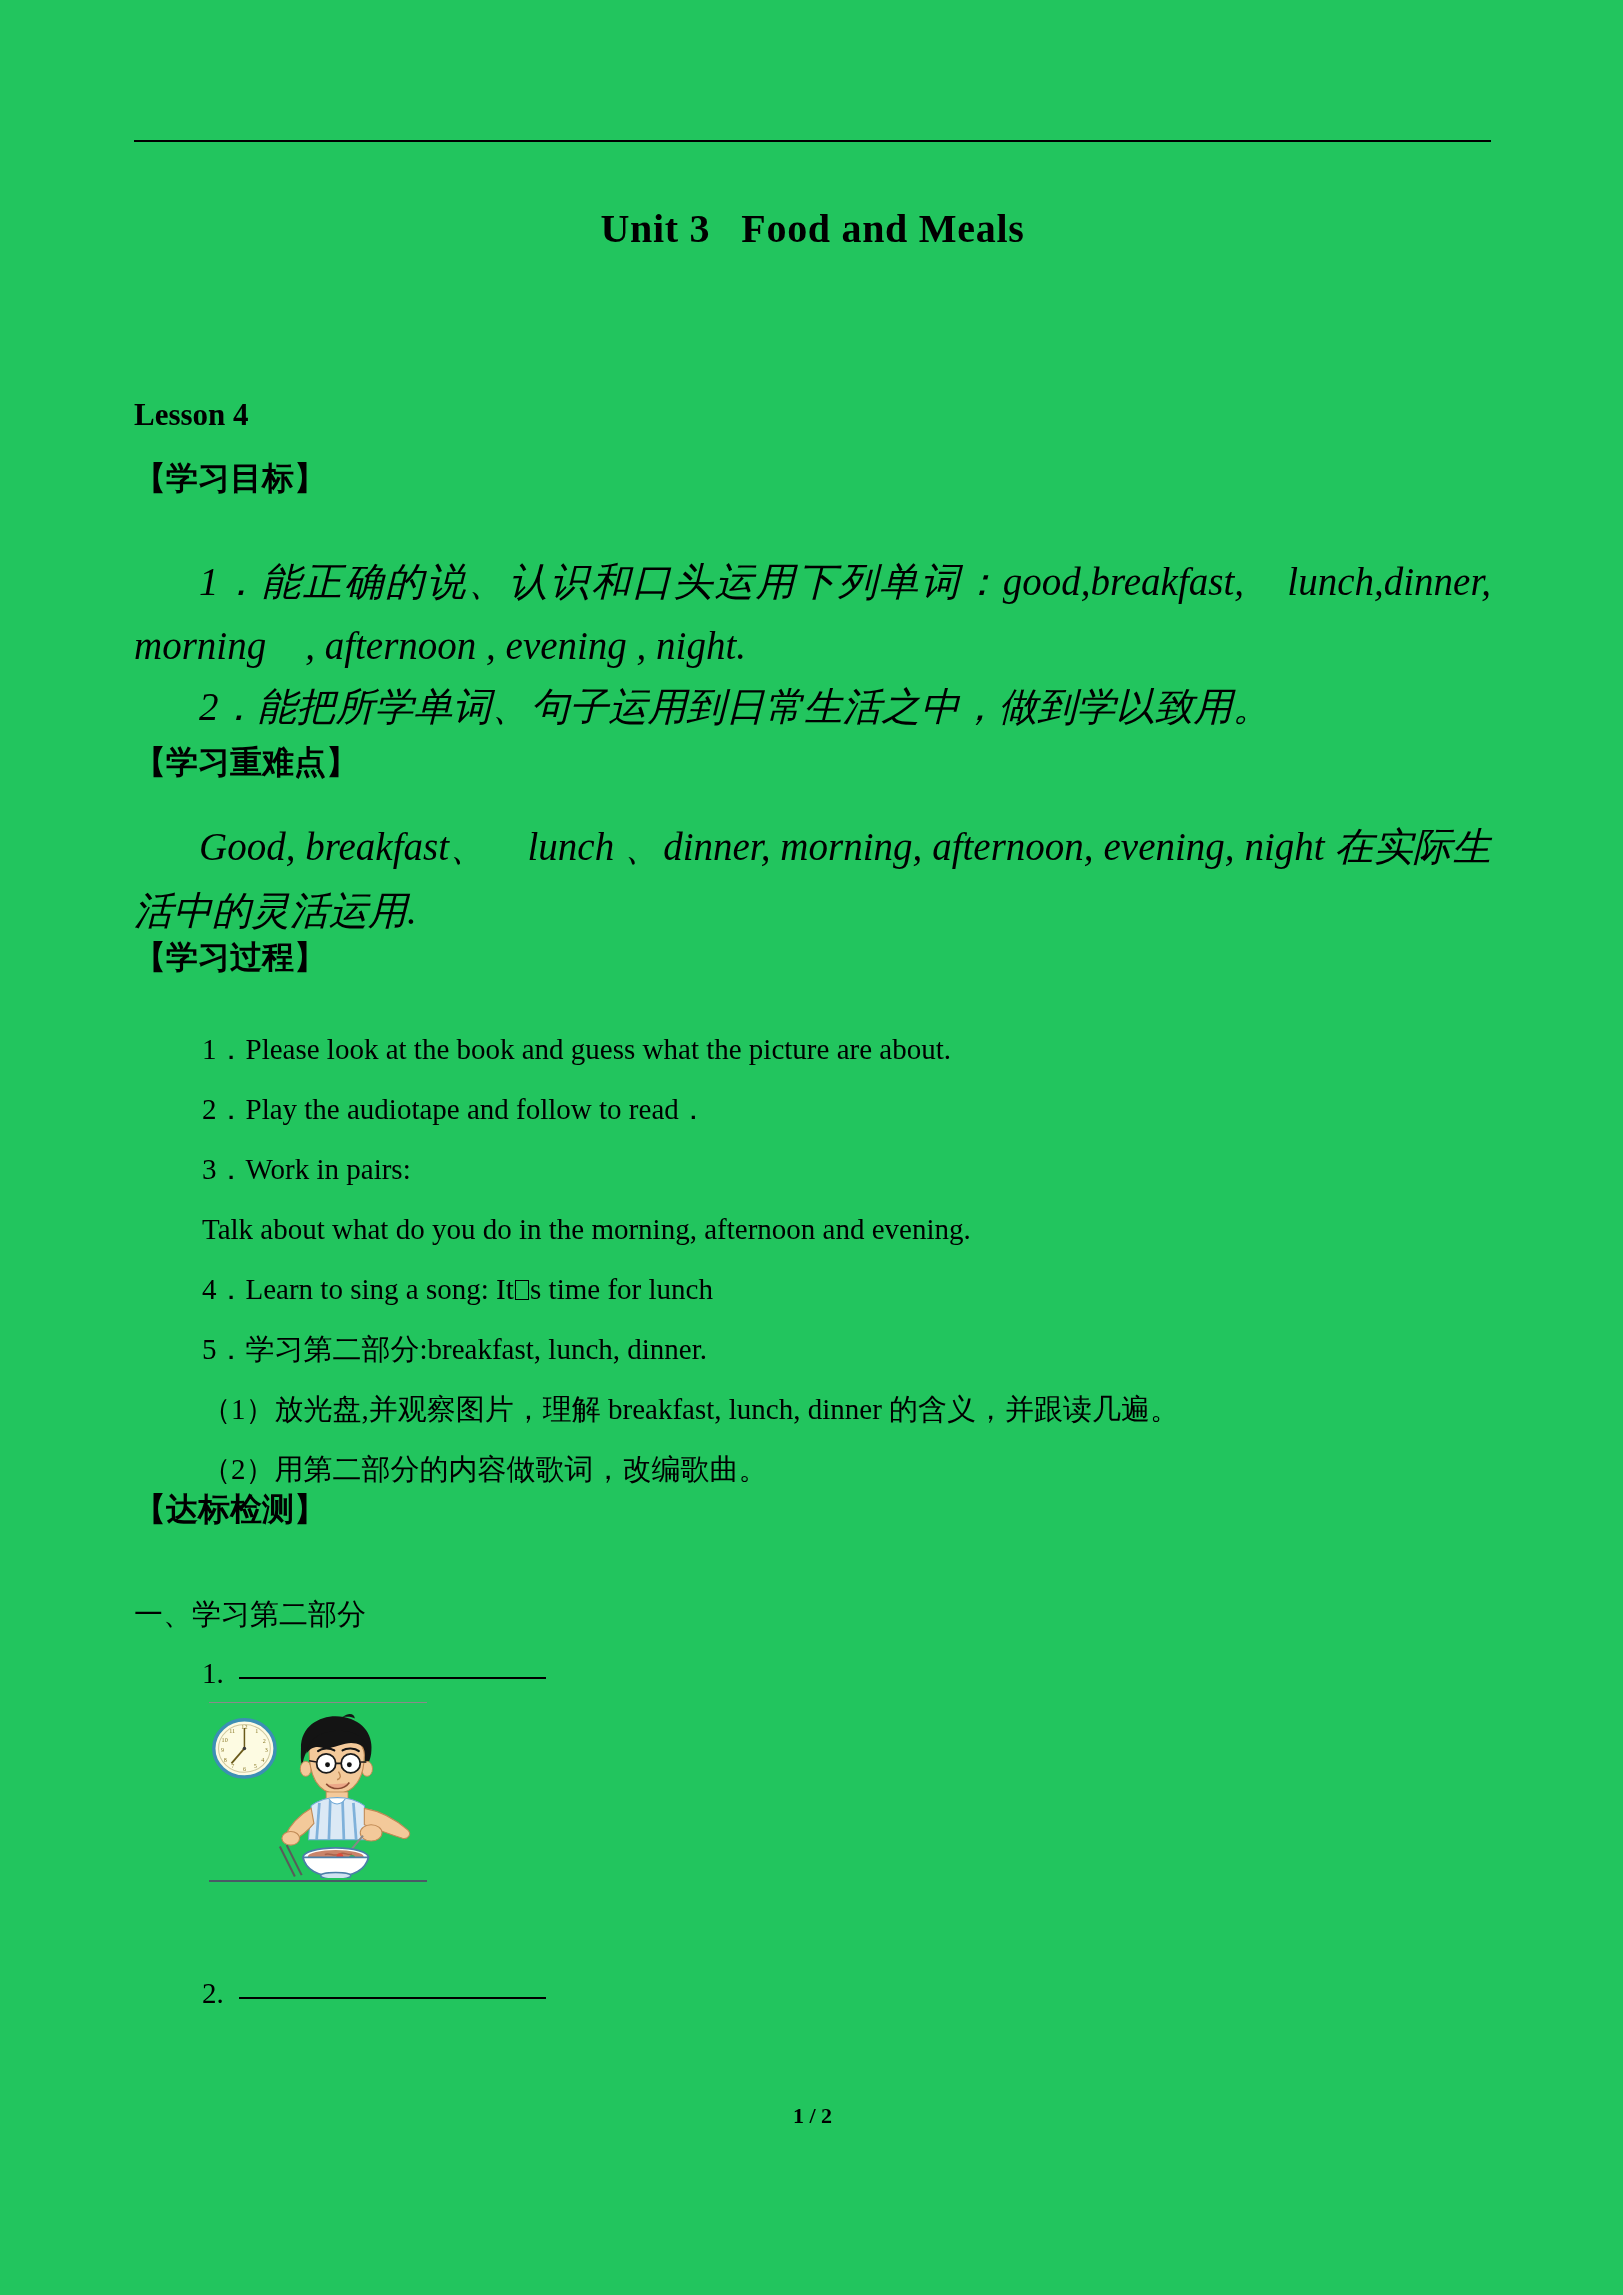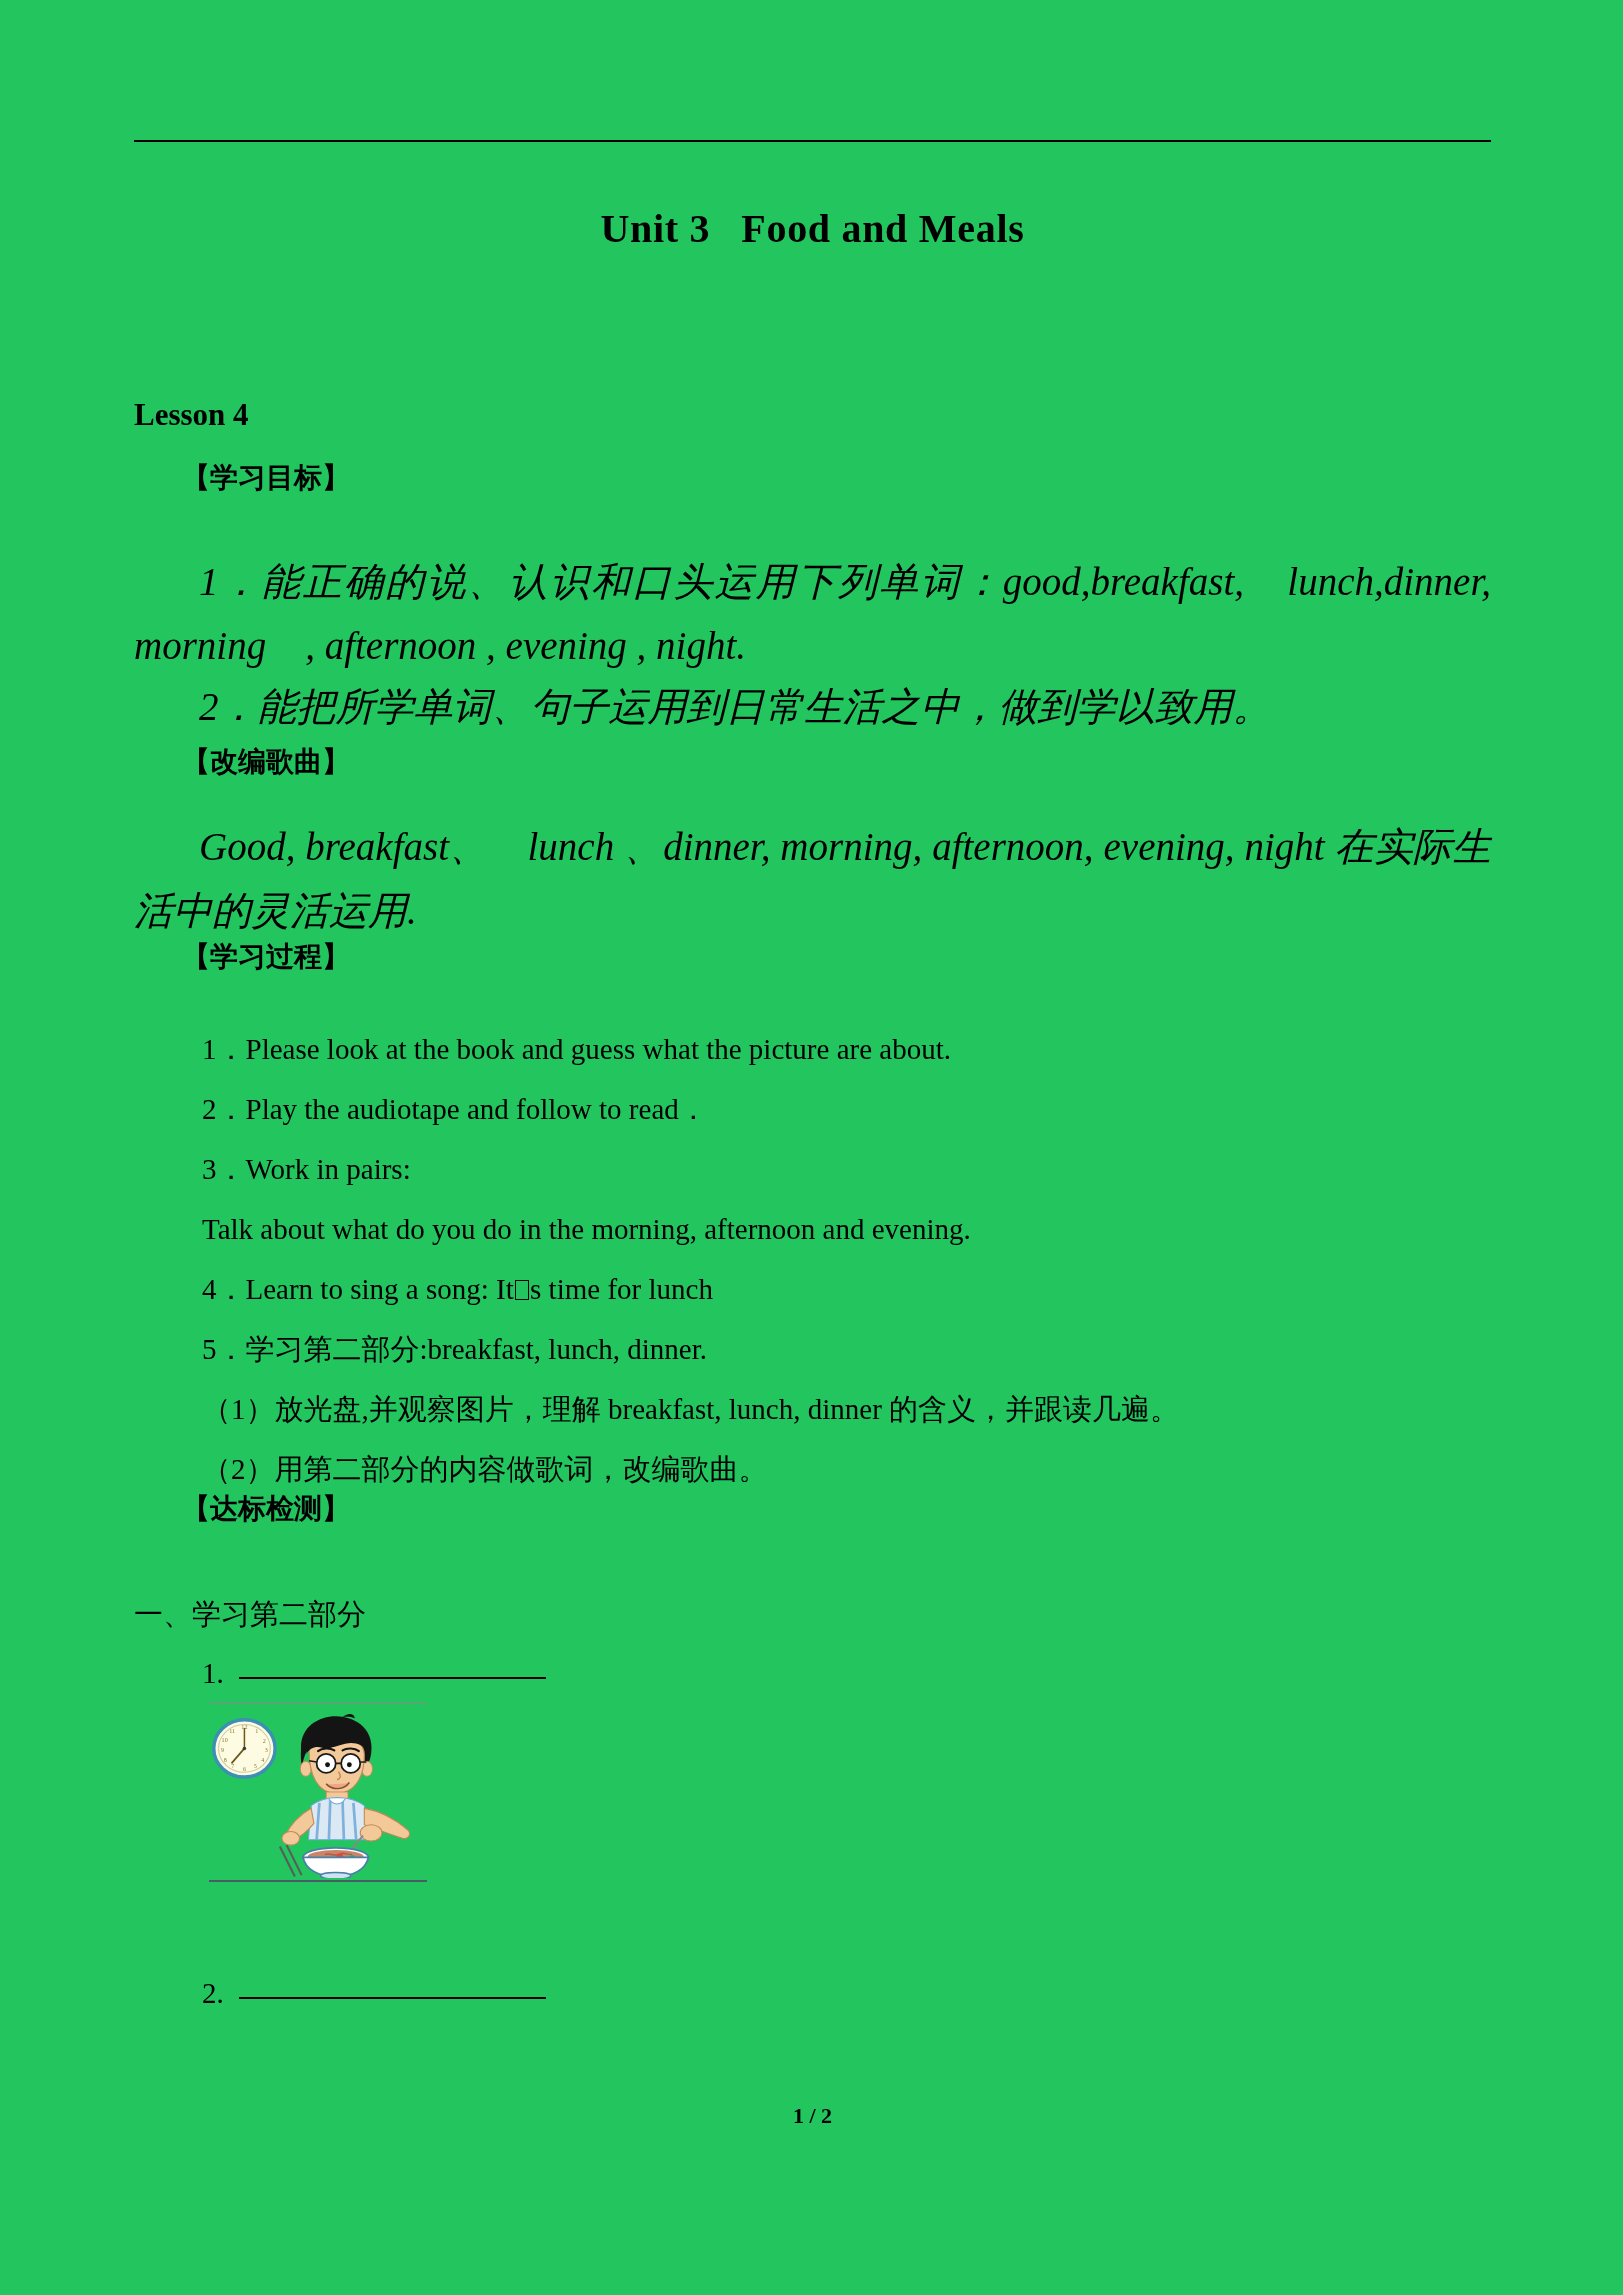--- a/index.html
+++ b/index.html
@@ -49,24 +49,23 @@
     width: 1357px;
     font-size: 29px;
     line-height: 1.62;
   }
   .heading-lesson {
     font-size: 31px;
     font-weight: bold;
     top: 390px;
   }
   .heading-cn {
-    font-size: 28px;
+    font-size: 32px;
     font-weight: bold;
-    font-family: Liberation Sans, sans-serif;
-    margin-left: 48px;
+    font-family: Liberation Mono, monospace;
   }
   .h-goals   { top: 455px; }
   .h-keys    { top: 739px; }
   .h-process { top: 934px; }
   .h-test    { top: 1486px; }
 
   .para {
     font-size: 39px;
     line-height: 1.64;
     text-align: justify;
@@ -176,21 +175,21 @@
     <span>Unit 3</span><span class="gap"></span><span>Food and Meals</span>
   </div>
 
   <div class="block heading-lesson">Lesson 4</div>
 
   <div class="block heading-cn h-goals">【学习目标】</div>
 
   <div class="block para indent2 p-goal1">1．能正确的说、认识和口头运用下列单词：good,breakfast,　lunch,dinner,　morning　, afternoon , evening , night.</div>
   <div class="block para indent2 p-goal2">2．能把所学单词、句子运用到日常生活之中，做到学以致用。</div>
 
-  <div class="block heading-cn h-keys">【改编歌曲】</div>
+  <div class="block heading-cn h-keys">【学习重难点】</div>
   <div class="block para indent2 p-keys">Good, breakfast、　lunch 、dinner, morning, afternoon, evening, night 在实际生活中的灵活运用.</div>
 
   <div class="block heading-cn h-process">【学习过程】</div>
 
   <div class="steps">
     <div class="step s1">1．Please look at the book and guess what the picture are about.</div>
     <div class="step s2">2．Play the audiotape and follow to read．</div>
     <div class="step s3">3．Work in pairs:</div>
     <div class="step s3b">Talk about what do you do in the morning, afternoon and evening.</div>
     <div class="step s4"><span>4．Learn to sing a song: It</span><span class="tofu"></span><span>s time for lunch</span></div>

